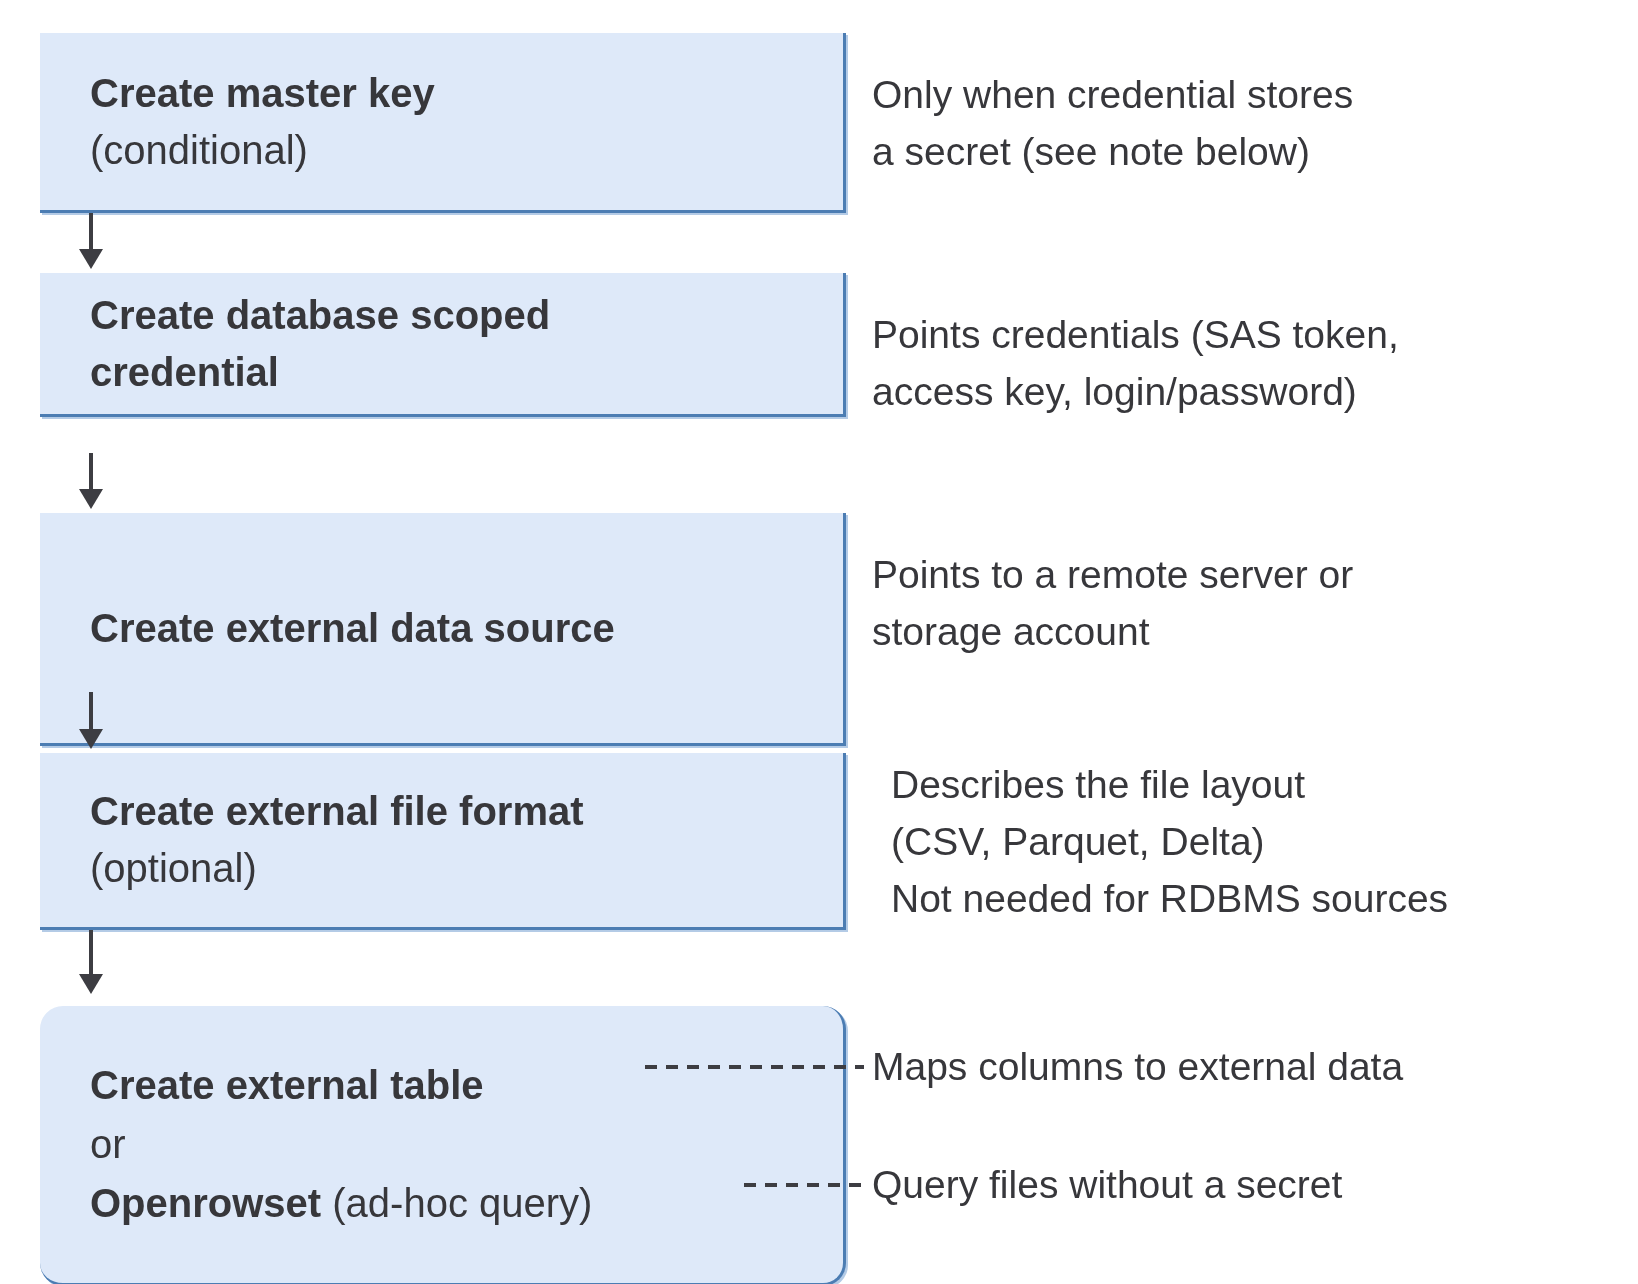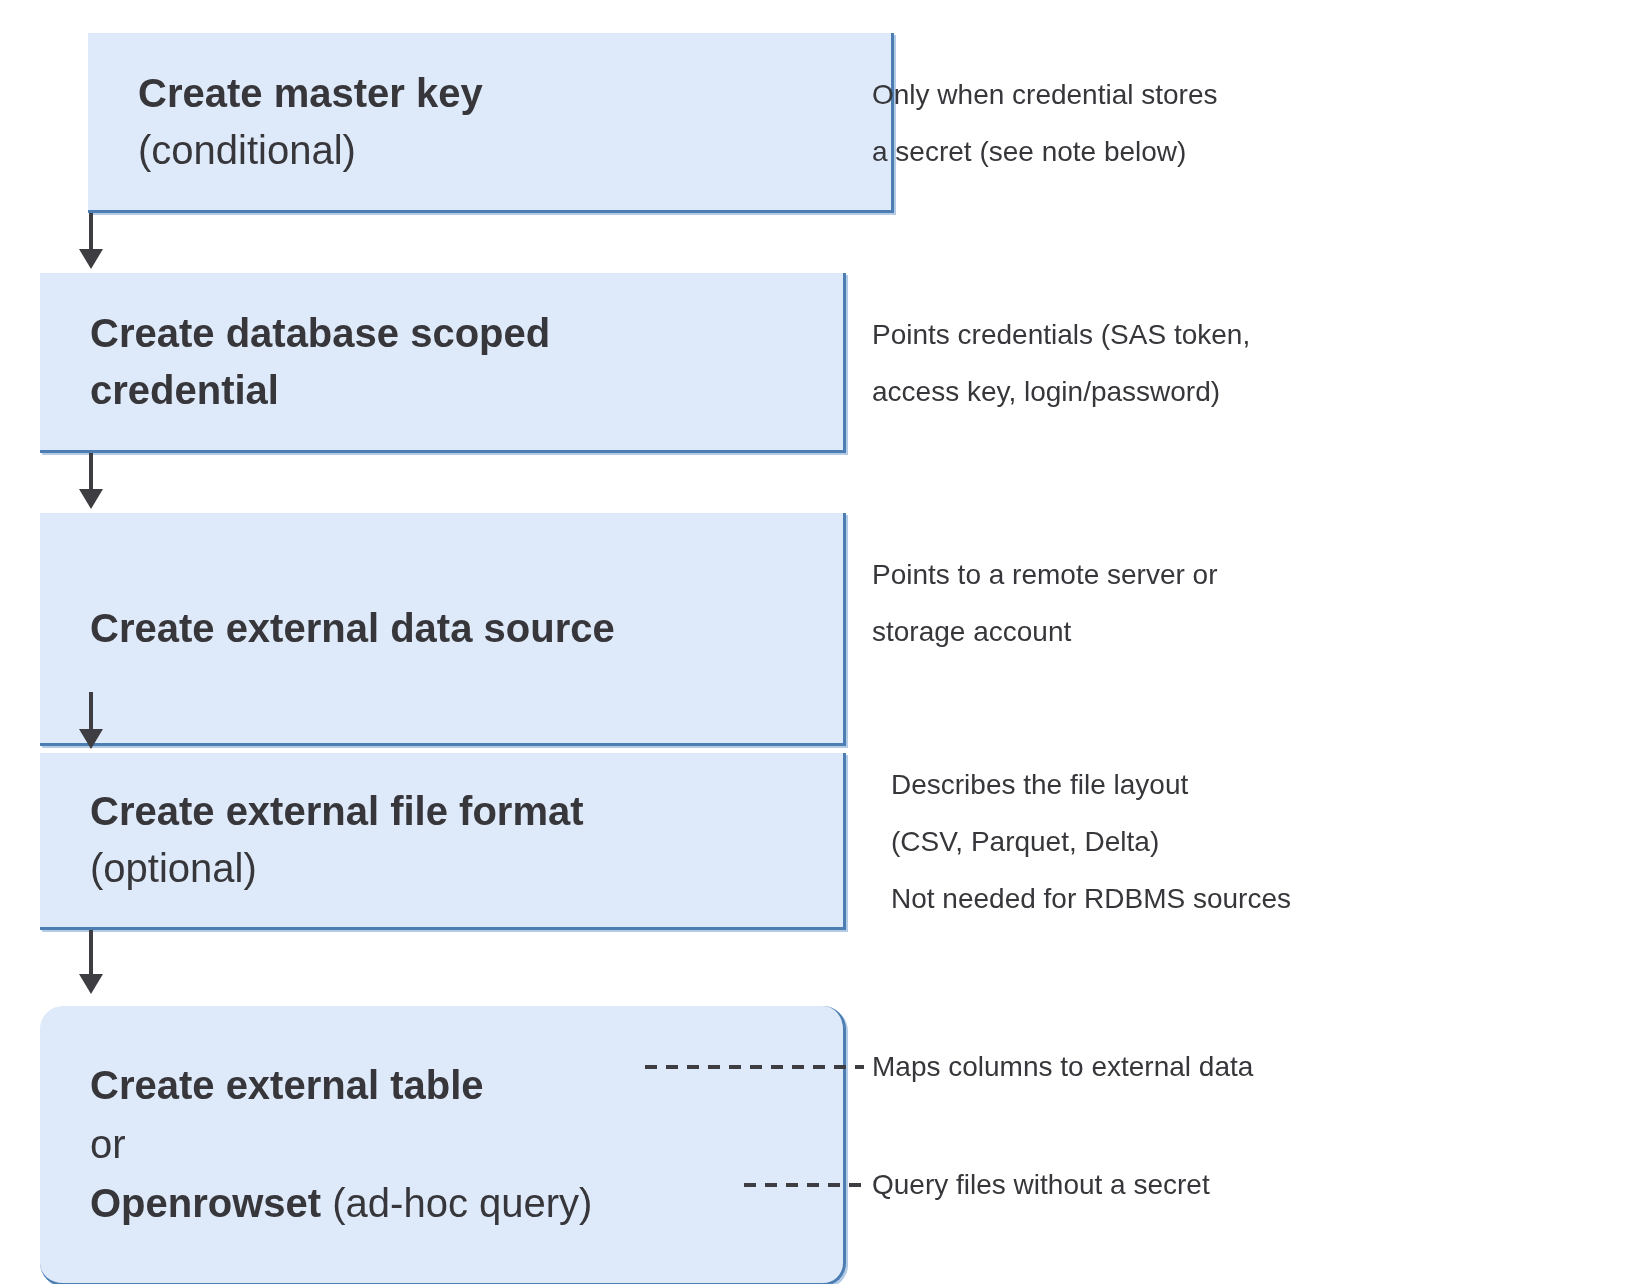--- a/index.html
+++ b/index.html
@@ -33,31 +33,31 @@
     flex-direction:column;
     justify-content:center;
     padding-left:50px;
   }
   .box .line{
     font-size:40px;
     line-height:57px;
     white-space:nowrap;
   }
   .bold{font-weight:700;}
-  .box1{top:33px;height:180px;margin-left:48px;}
-  .box2{top:273px;height:180px;}
+  .box1{top:33px;height:180px;}
+  .box2{top:273px;height:144px;}
   .box3{top:513px;height:233px;justify-content:center;}
   .box4{top:753px;height:177px;}
   .box5{top:1006px;height:280px;border-radius:23px;}
   .box5 .line{line-height:59px;}
 
   .desc{
     position:absolute;
     left:872px;
-    font-size:28px;
+    font-size:39px;
     line-height:57px;
     color:var(--text);
   }
   .desc .line{white-space:nowrap;}
   .desc1{top:66px;}
   .desc2{top:306px;}
   .desc3{top:546px;}
   .desc4{top:756px;margin-left:19px;}
   .desc5a{top:1038px;white-space:nowrap;}
   .desc5b{top:1156px;white-space:nowrap;}

